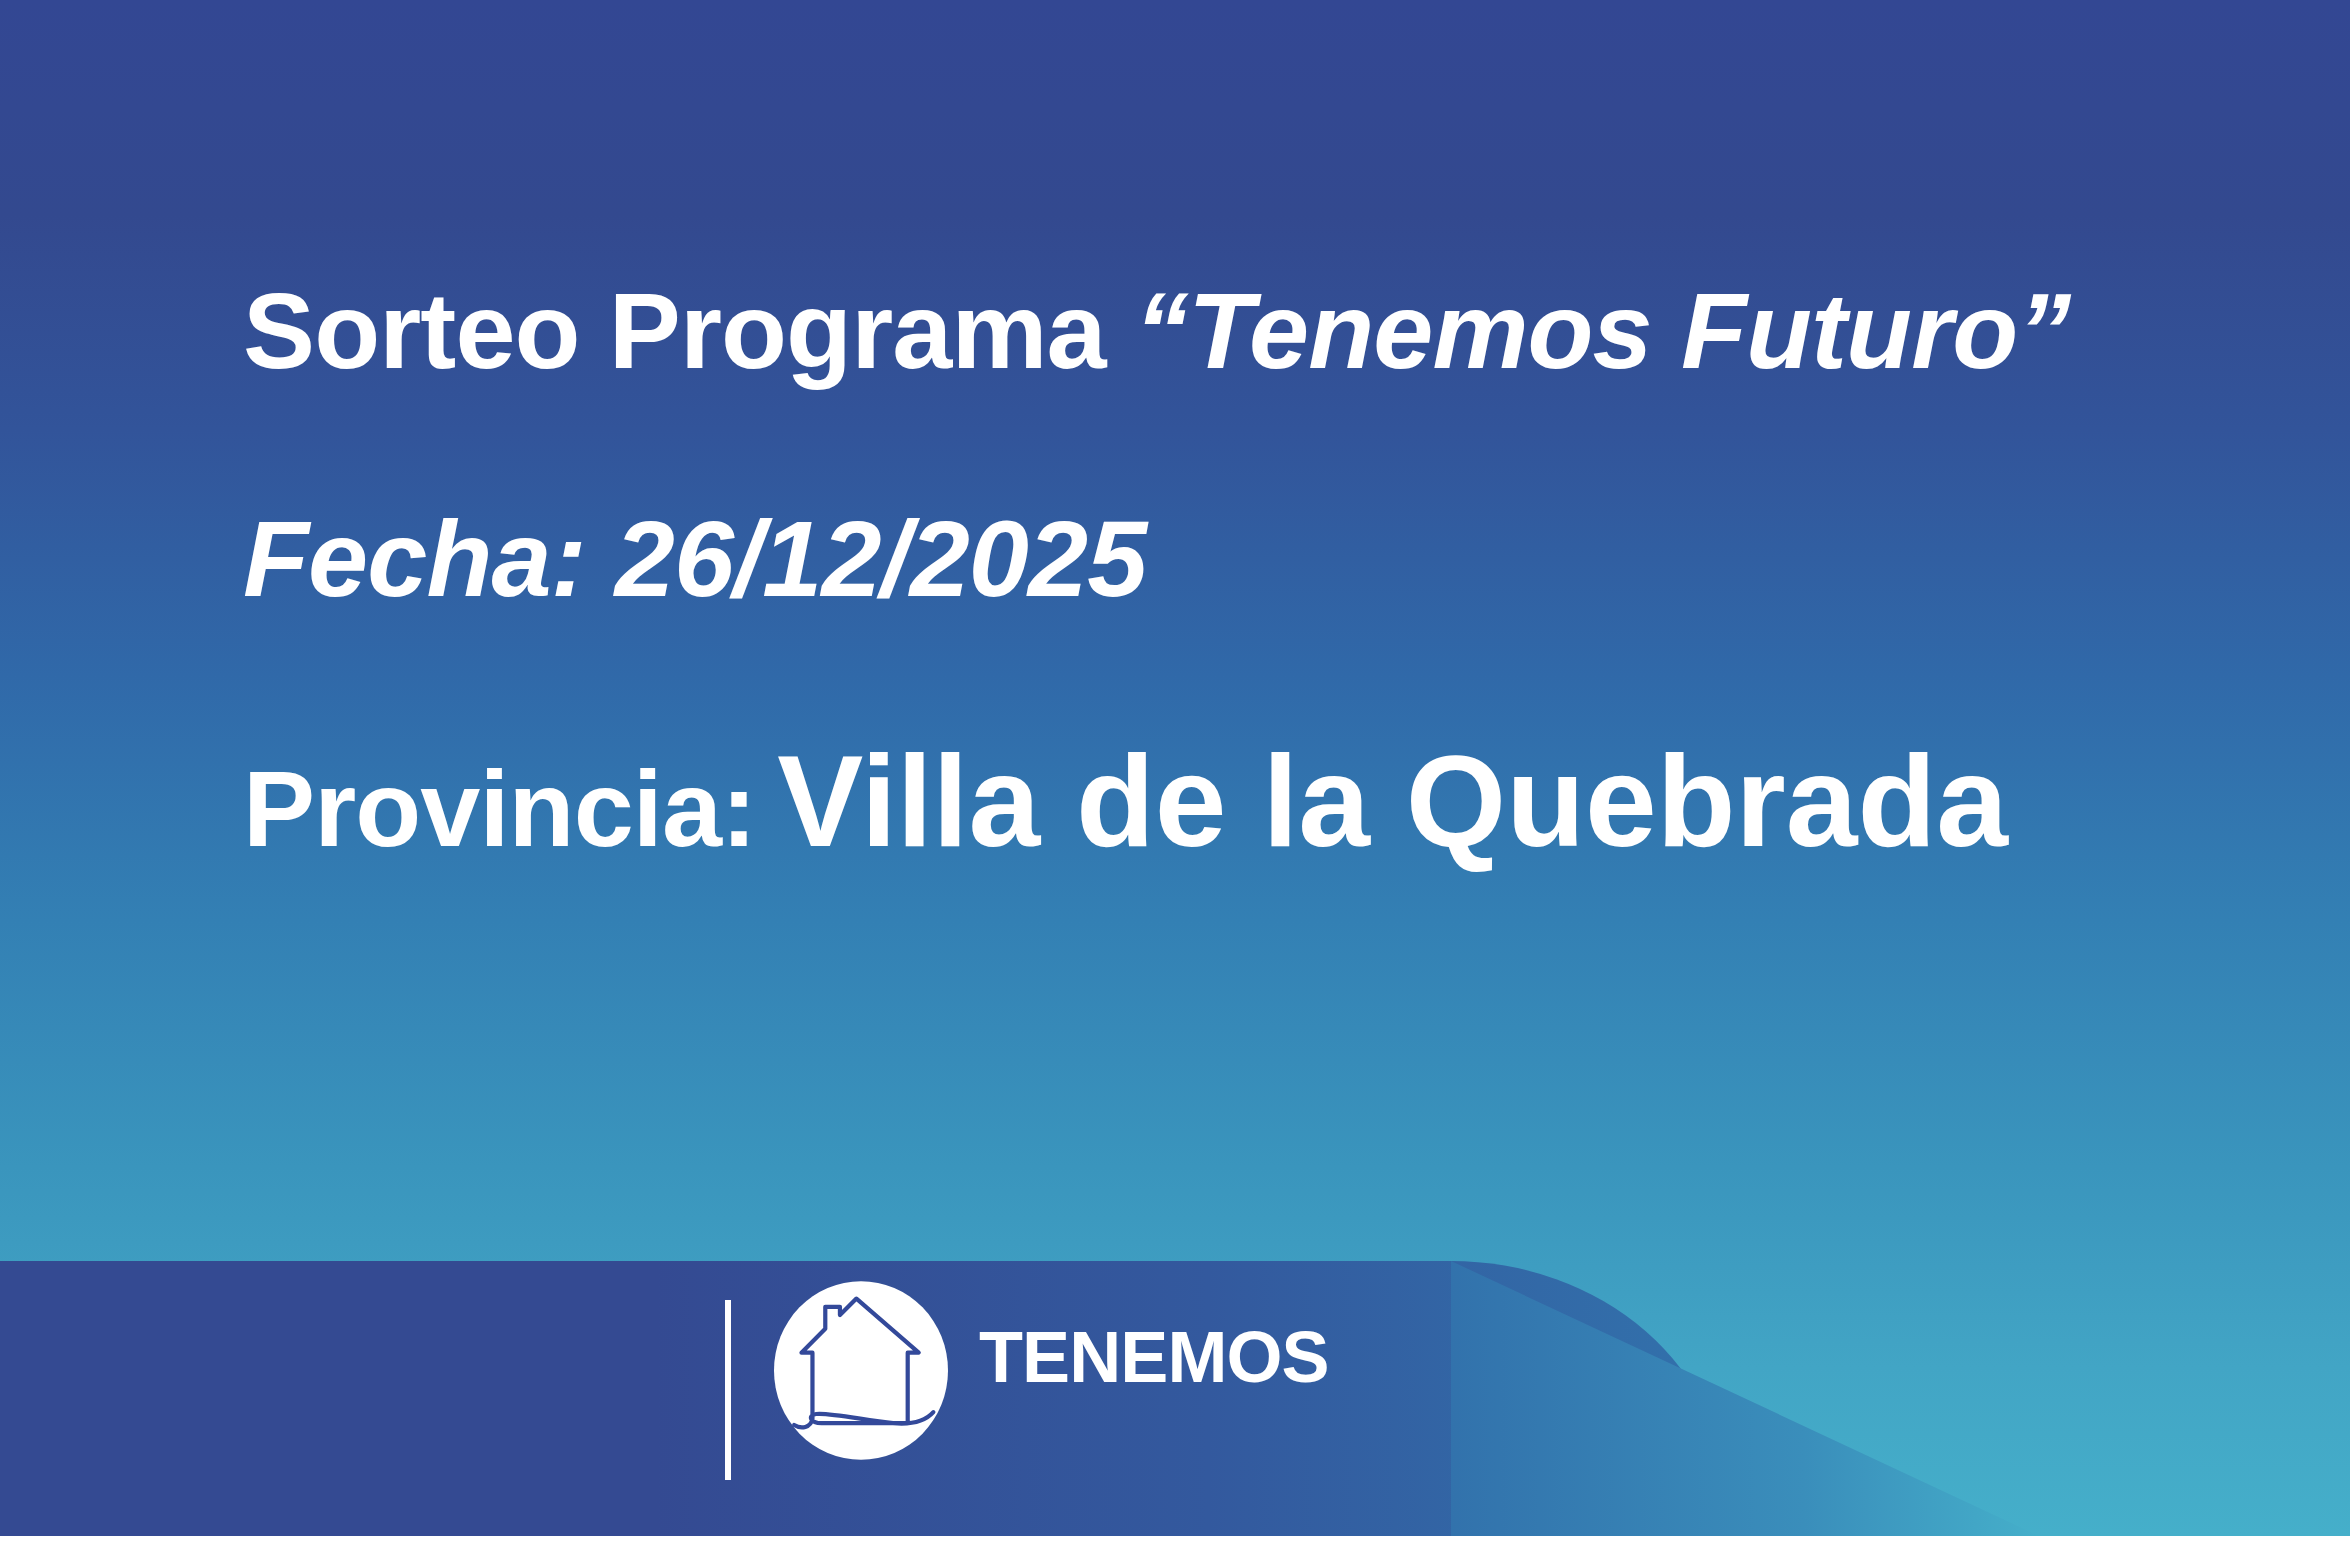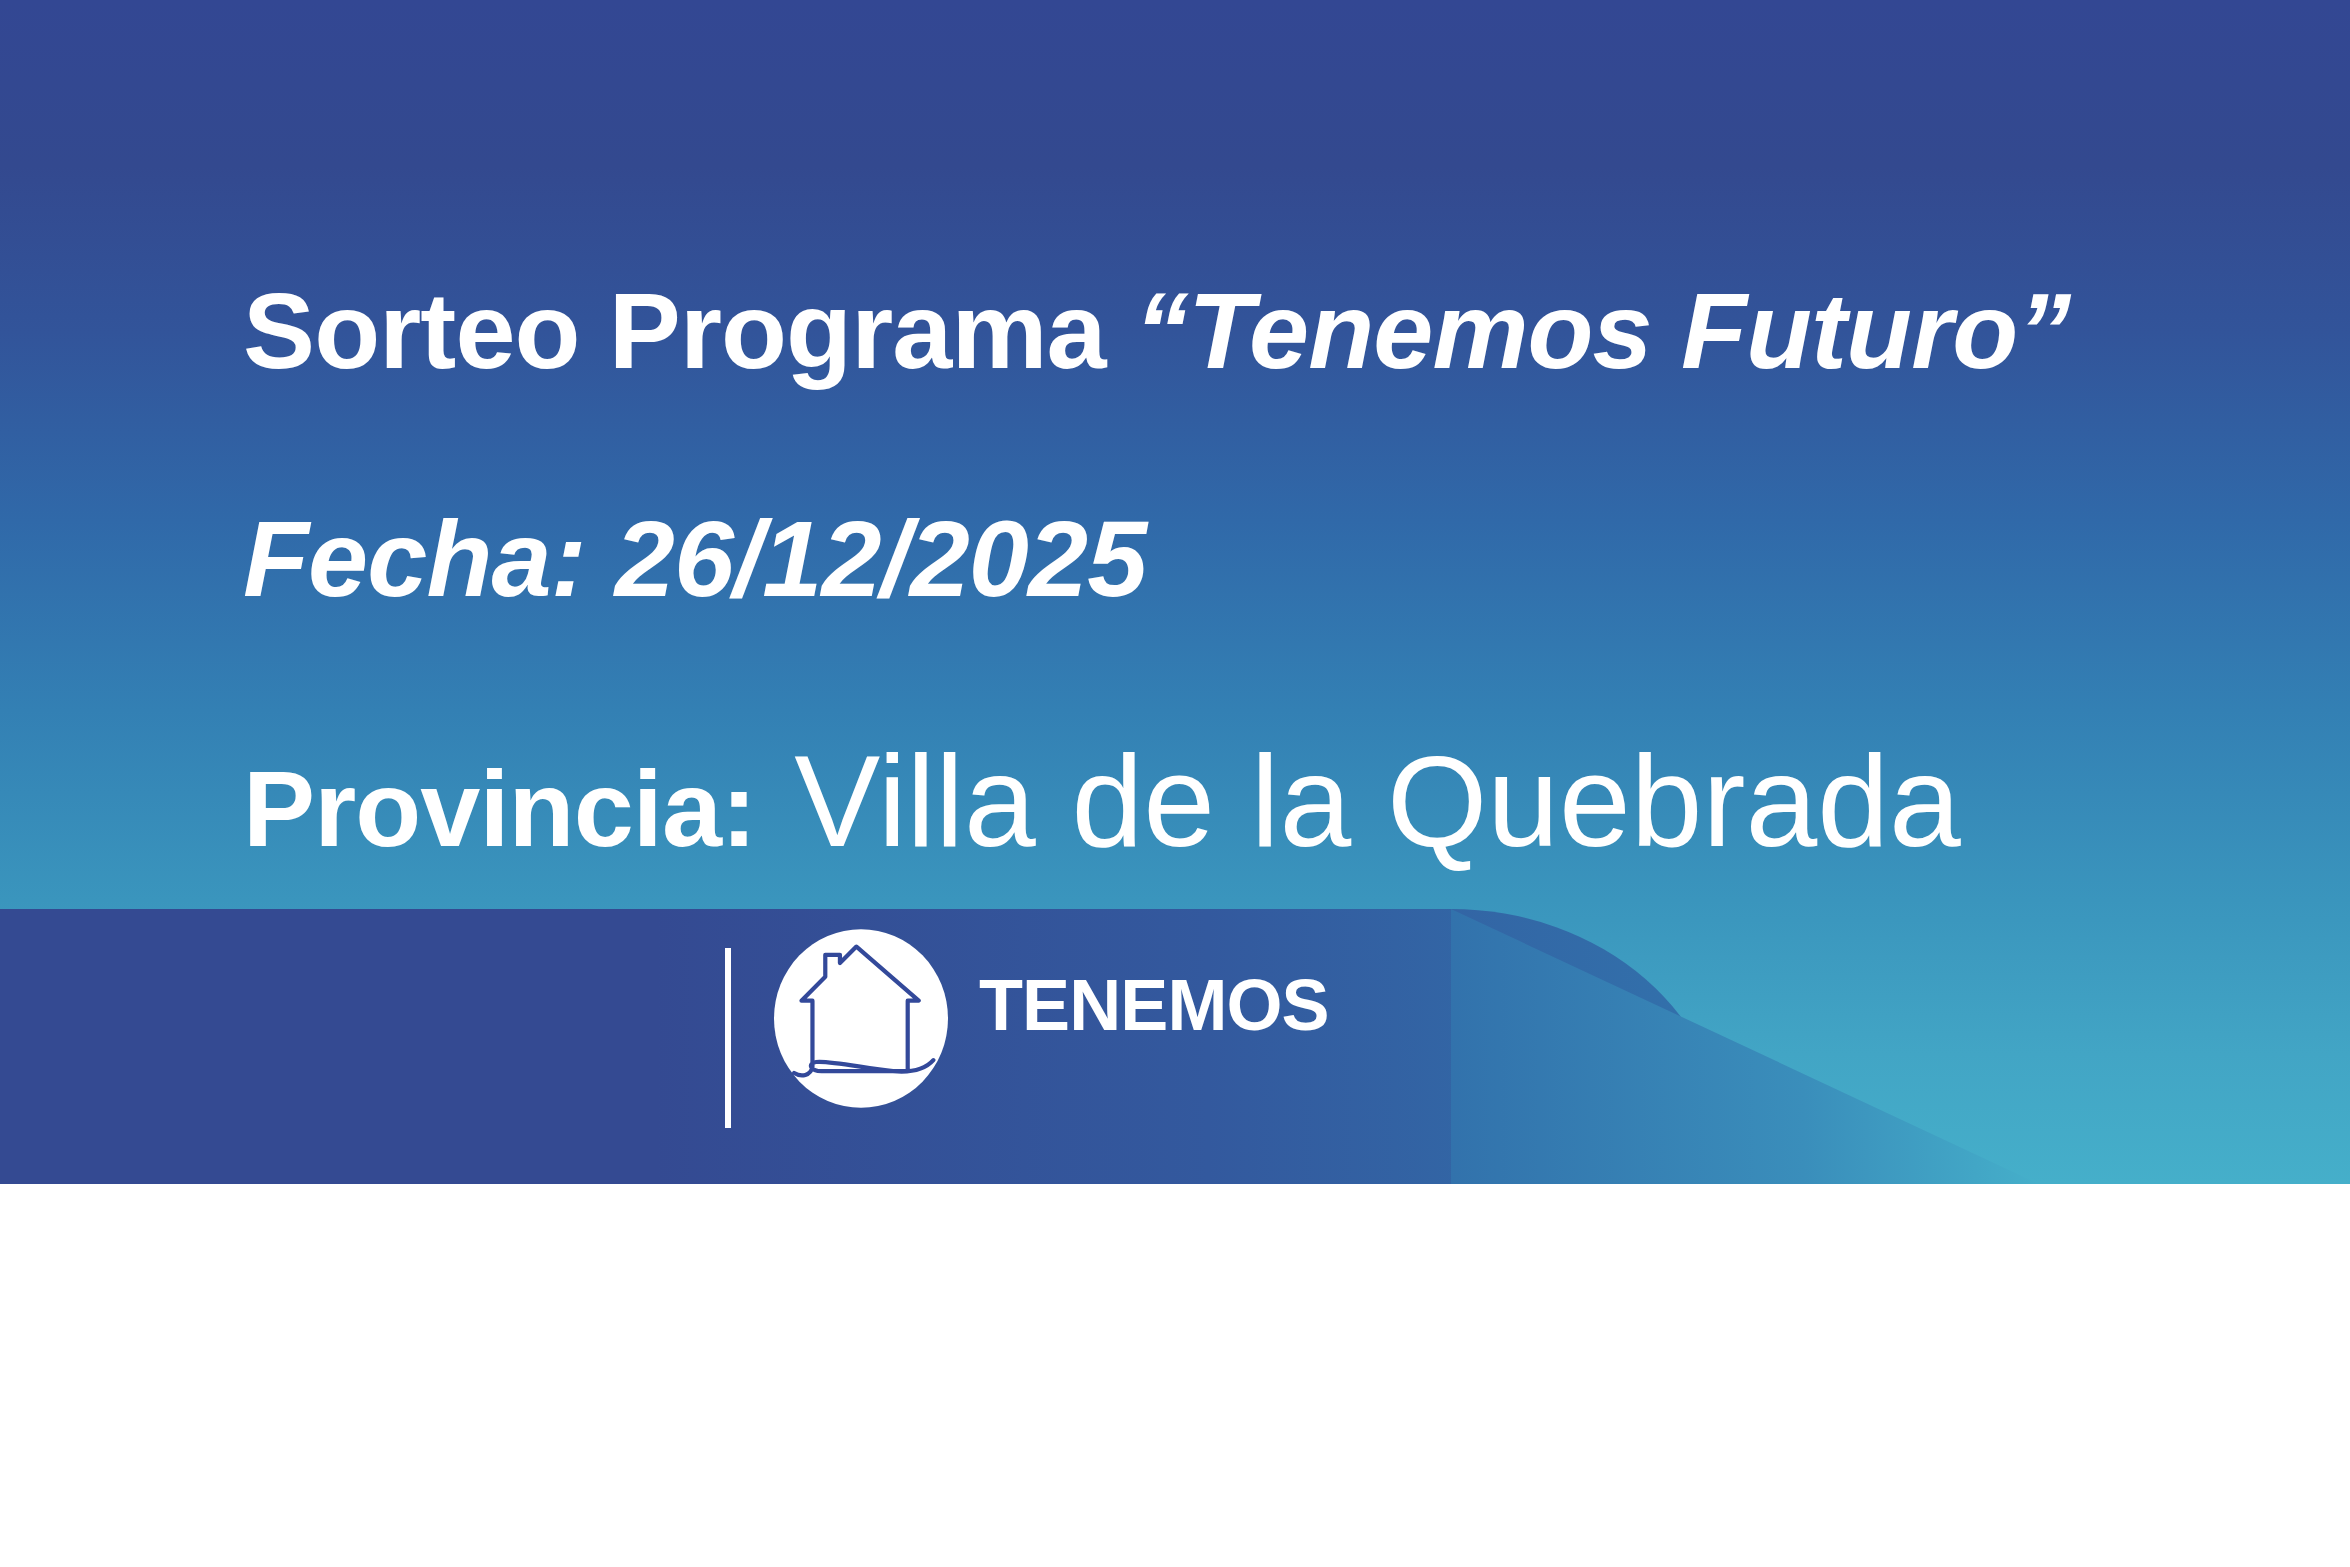--- a/index.html
+++ b/index.html
@@ -6,21 +6,21 @@
   * { margin:0; padding:0; box-sizing:border-box; }
 
   html, body {
     width:2351px; height:1568px;
     overflow:hidden;
     font-family:"Liberation Sans", sans-serif;
   }
 
   .poster {
     position:relative;
-    width:2351px; height:1184px;
+    width:2351px; height:1536px;
     overflow:hidden;
     
     background:linear-gradient(180deg,
       #334793 0%,
       #33498f 14%,
       #32549a 28%,
       #3069a9 44%,
       #3380b4 60%,
       #3a95bd 76%,
       #42a5c5 89%,
@@ -60,24 +60,24 @@
   .line-locality {
     margin-top:118px;
     font-size:108px;
     line-height:1.04;
     font-weight:700;
     font-stretch:condensed;
     letter-spacing:-0.9px;
   }
   .locality-label { font-weight:700; }
   .locality-value {
-    font-weight:400;
+    font-weight:700;
     font-size:129px;
     letter-spacing:0px;
-    margin-left:38px;
+    margin-left:21px;
   }
 
   
   .footer-band {
     position:absolute;
     left:0;
     bottom:0;
     width:1726px;
     height:275px;
     background:linear-gradient(90deg,#344a92 0%,#344a92 38%,#33599e 70%,#3272ac 100%);

